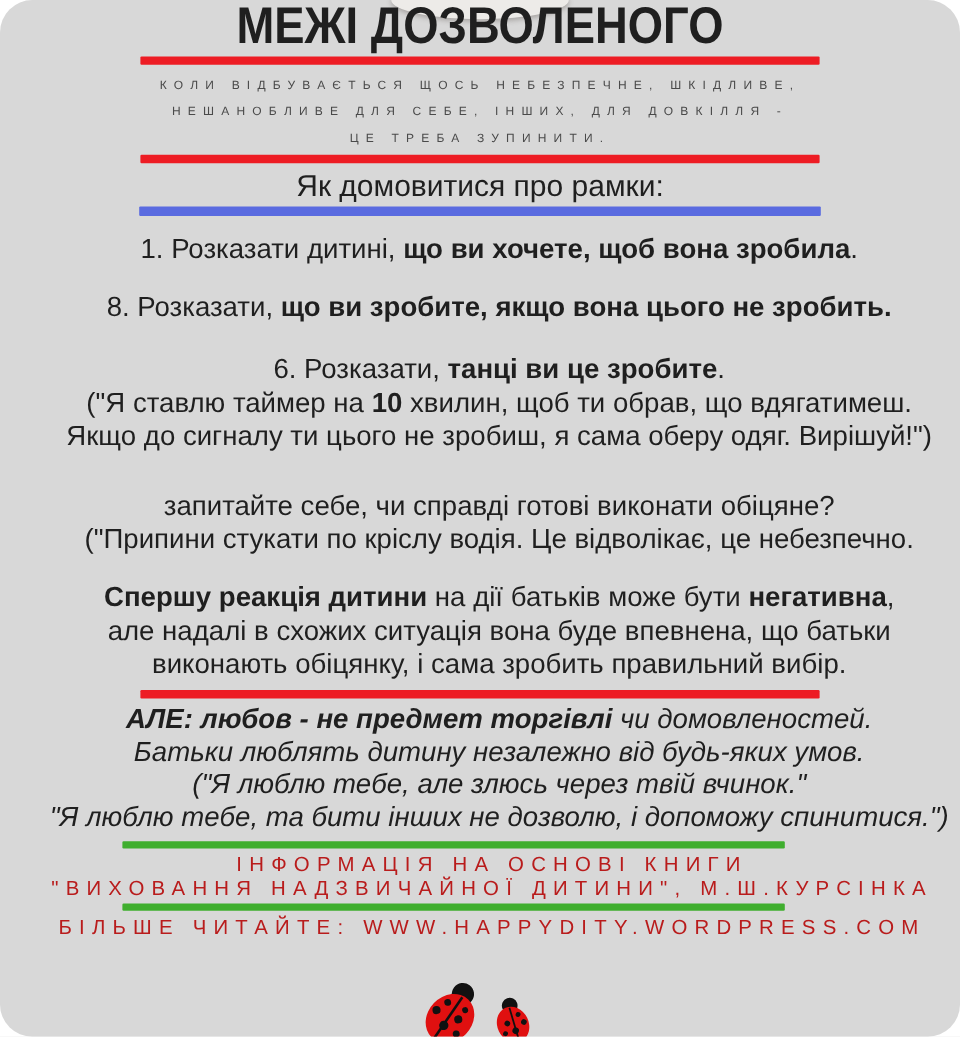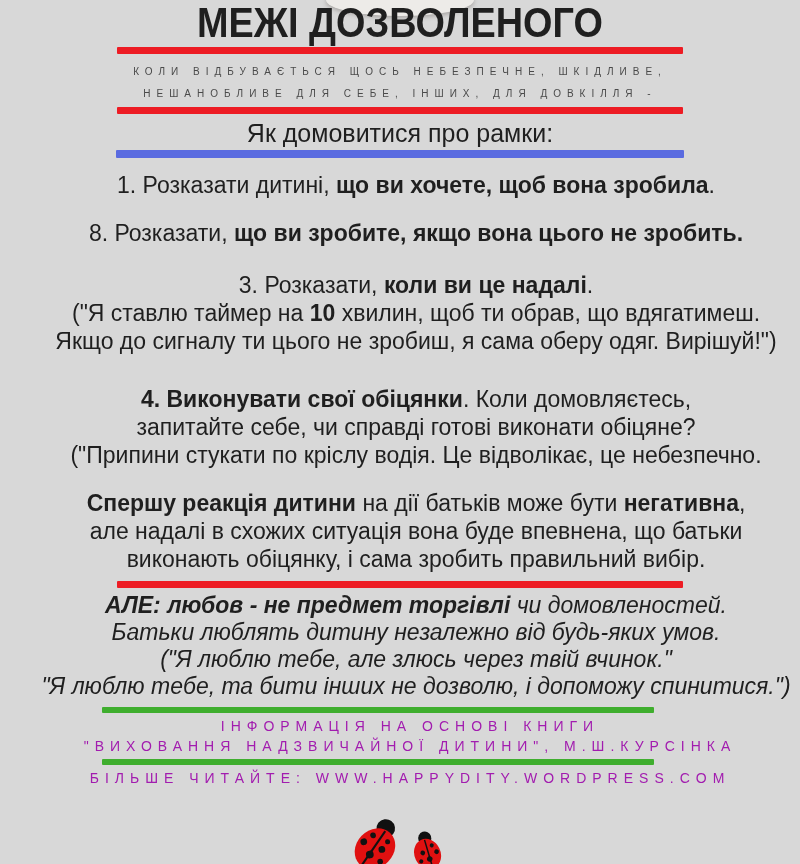--- a/index.html
+++ b/index.html
@@ -1,20 +1,20 @@
 <!DOCTYPE html>
 <html><head>
 <meta charset="utf-8">
 <style>
   html,body{margin:0;padding:0;}
   .page{
     width:800px;height:864px;position:relative;overflow:hidden;
     background:#d8d8d8;
     font-family:"Liberation Sans",sans-serif;
-    color:#1f1f1f;text-align:center;
+    color:#1f1f1f;text-align:center;border-radius:27px;
   }
   .watermark{
     position:absolute;top:-16px;left:50%;transform:translateX(-50%);
     width:148px;height:32px;border-radius:50%;
     background:#edebe8;box-shadow:0 2px 4px rgba(110,105,100,.45);
   }
   .title{
     position:relative;margin:0;padding-top:1px;
     font-size:43px;line-height:43px;font-weight:bold;
     letter-spacing:0px;transform:scaleX(.88);white-space:nowrap;
@@ -35,62 +35,62 @@
   .item1{margin-top:13px;}
   .item2{margin-top:20px;}
   .item3{margin-top:24px;}
   .item4{margin-top:30px;}
   .para{margin-top:20px;}
   .red3{margin-top:8px;}
   .love{margin-top:4px;font-style:italic;}
   .love .body-line{line-height:27px;}
   .green1{margin-top:7px;}
   .footer-line{
-    margin-top:4px;font-size:14px;line-height:19px;
-    letter-spacing:6px;color:#a21caf;padding-left:20px;
+    margin-top:4px;font-size:17px;line-height:19px;
+    letter-spacing:6px;color:#b91c1c;padding-left:20px;
   }
   .green2{margin-top:3px;}
   .ladybug{position:absolute;}
   .ladybug-large{left:350px;top:818px;width:54px;height:54px;transform:rotate(-8deg);}
   .ladybug-small{left:408px;top:832px;width:38px;height:38px;transform:rotate(26deg) scaleX(-1);}
 </style>
 </head>
 <body>
 
 <div class="page">
 
   <div class="watermark"></div>
 
   <h1 class="title">МЕЖІ ДОЗВОЛЕНОГО</h1>
 
   <div class="divider div-red mt3"></div>
 
   <div class="intro">
     <div>КОЛИ ВІДБУВАЄТЬСЯ ЩОСЬ НЕБЕЗПЕЧНЕ, ШКІДЛИВЕ,</div>
     <div>НЕШАНОБЛИВЕ ДЛЯ СЕБЕ, ІНШИХ, ДЛЯ ДОВКІЛЛЯ -</div>
+    <div>ЦЕ ТРЕБА ЗУПИНИТИ.</div>
   </div>
 
   <div class="divider div-red mt2"></div>
 
   <div class="heading">Як домовитися про рамки:</div>
 
   <div class="divider div-blue mt3"></div>
 
   <div class="blk item1 body-line"><span>1. Розказати дитині, </span><span class="b">що ви хочете, щоб вона зробила</span><span>.</span></div>
 
   <div class="blk item2 body-line"><span>8. Розказати, </span><span class="b">що ви зробите, якщо вона цього не зробить.</span></div>
 
   <div class="blk item3">
-    <div class="body-line"><span>3. Розказати, </span><span class="b">коли ви це надалі</span><span>.</span></div>
+    <div class="body-line"><span>6. Розказати, </span><span class="b">танці ви це зробите</span><span>.</span></div>
     <div class="body-line"><span>("Я ставлю таймер на </span><span class="b">10</span><span> хвилин, щоб ти обрав, що вдягатимеш.</span></div>
     <div class="body-line">Якщо до сигналу ти цього не зробиш, я сама оберу одяг. Вирішуй!")</div>
   </div>
 
   <div class="blk item4">
-    <div class="body-line"><span class="b">4. </span><span class="b">Виконувати свої обіцянки</span><span>. Коли домовляєтесь,</span></div>
     <div class="body-line">запитайте себе, чи справді готові виконати обіцяне?</div>
     <div class="body-line">("Припини стукати по кріслу водія. Це відволікає, це небезпечно.</div>
   </div>
 
   <div class="blk para">
     <div class="body-line"><span class="b">Спершу реакція дитини</span><span> на дії батьків може бути </span><span class="b">негативна</span><span>,</span></div>
     <div class="body-line">але надалі в схожих ситуація вона буде впевнена, що батьки</div>
     <div class="body-line">виконають обіцянку, і сама зробить правильний вибір.</div>
   </div>
 

